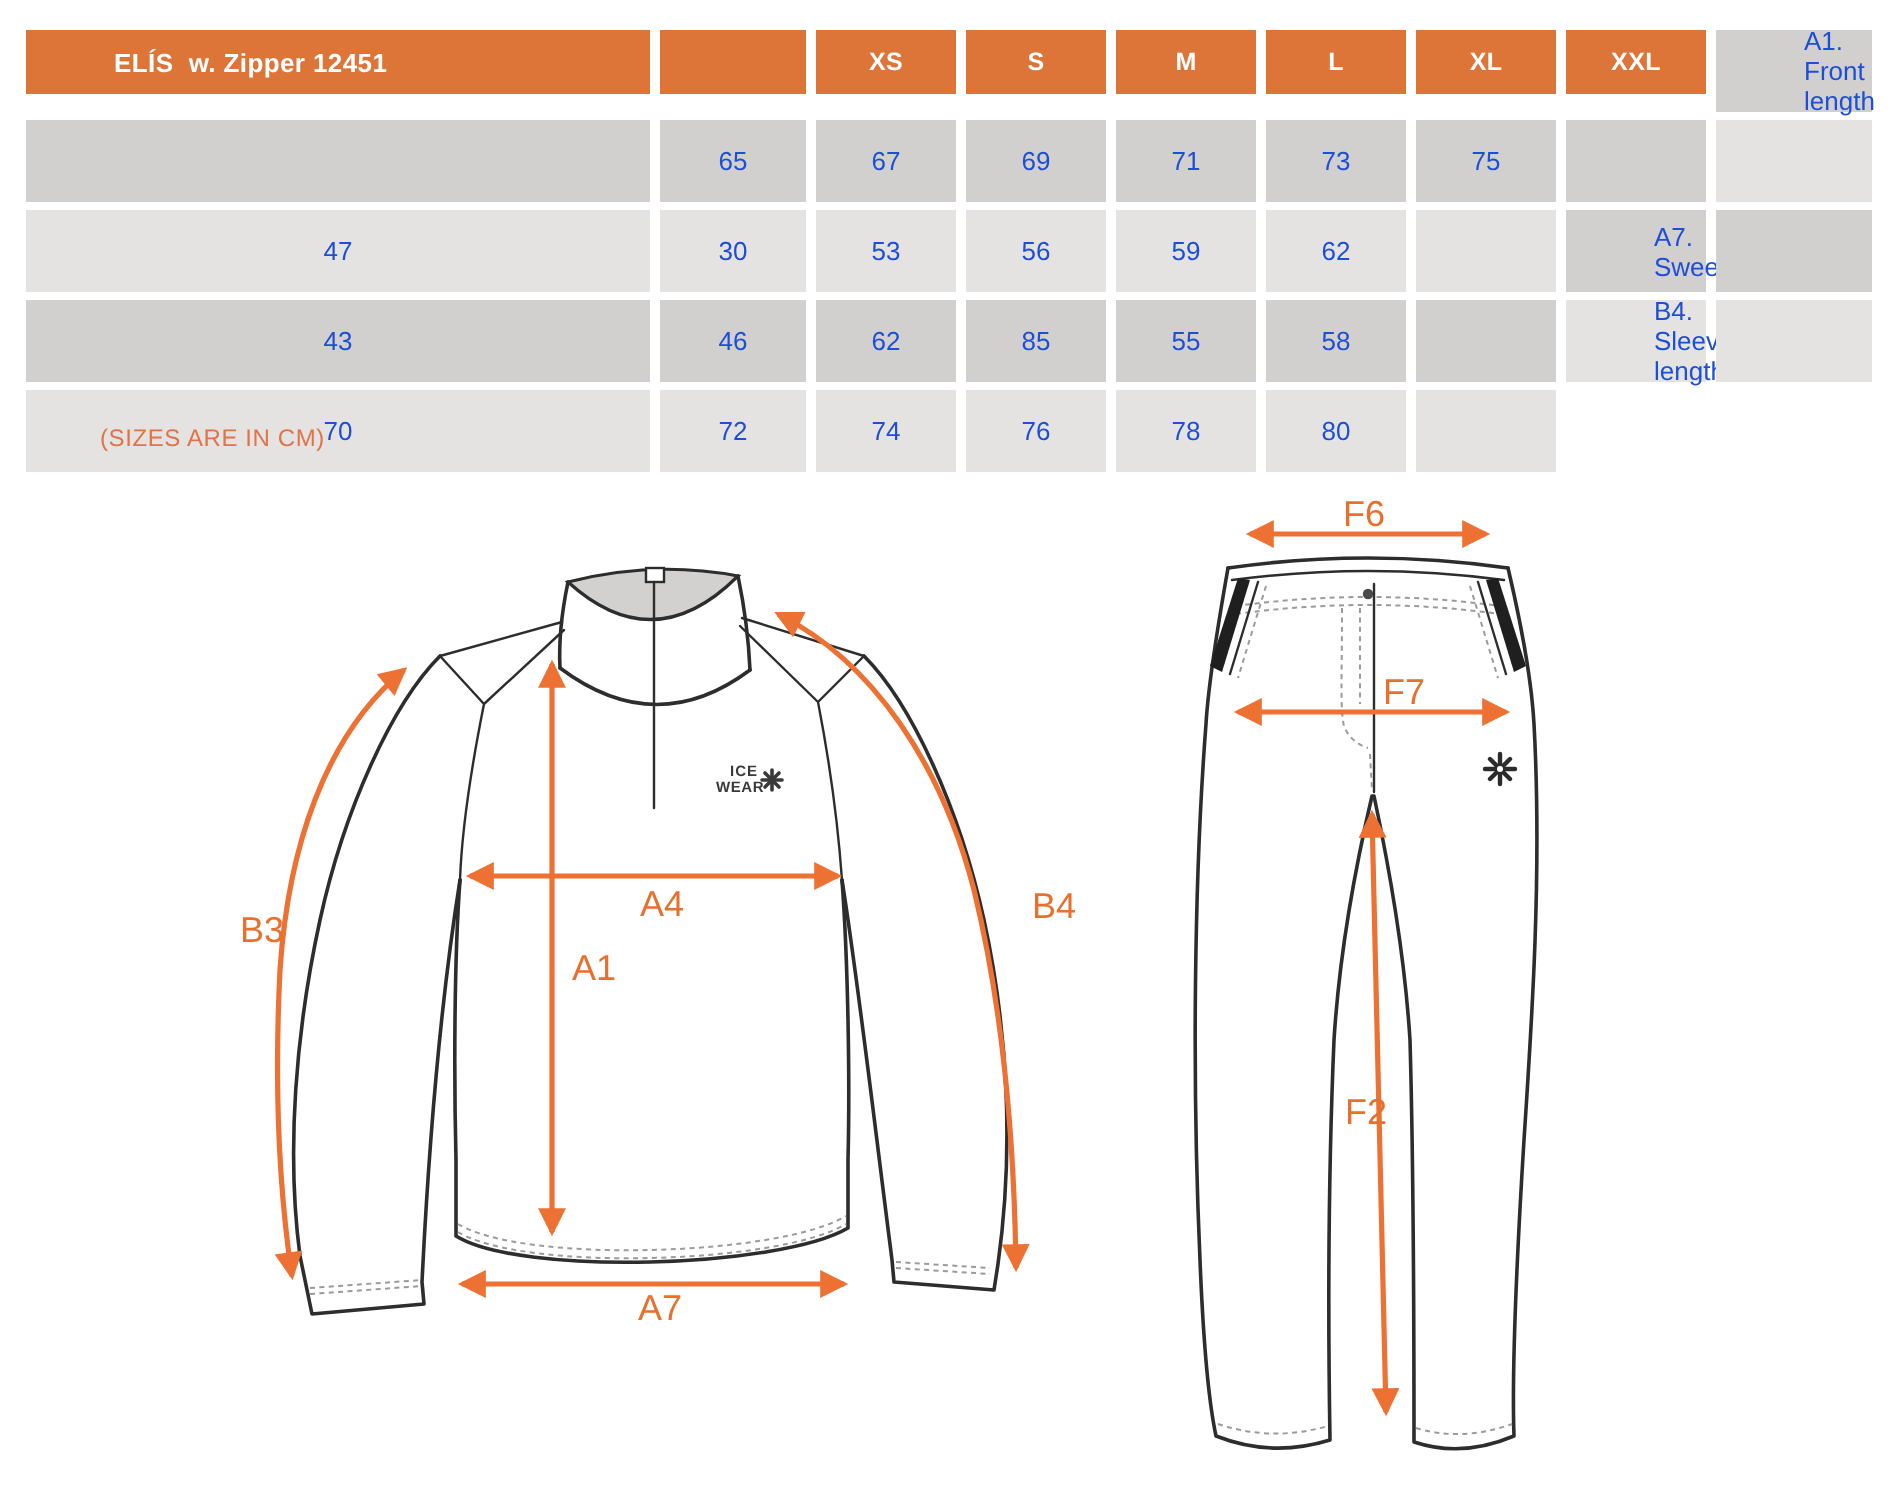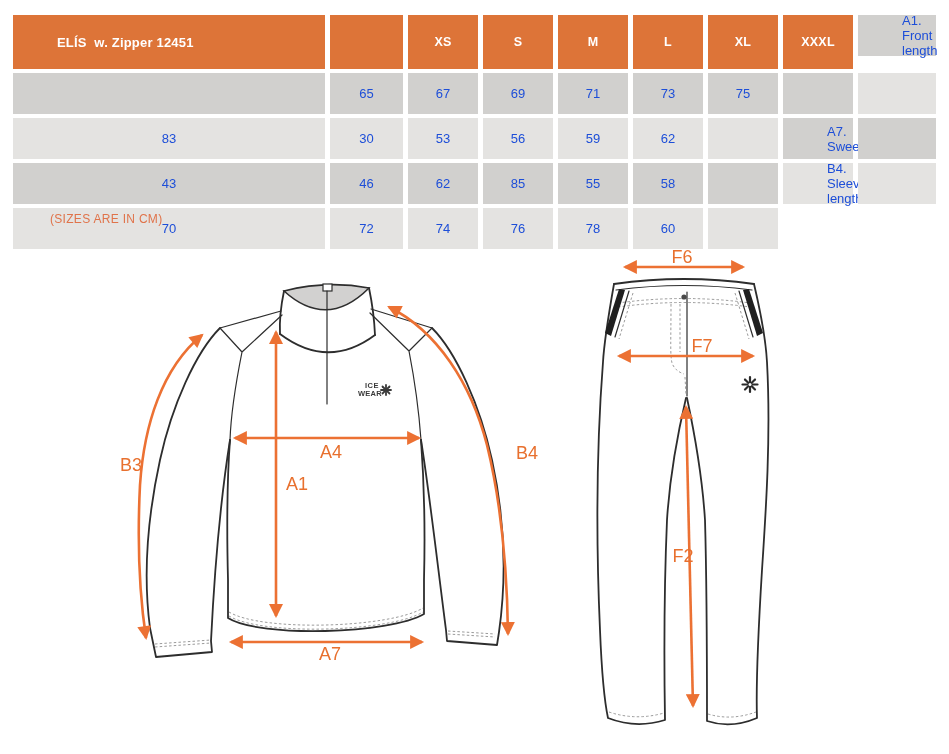--- a/index.html
+++ b/index.html
@@ -8,21 +8,21 @@
     font-family:"Liberation Sans", sans-serif; overflow:hidden;
   }
   
   .size-table {
     position:absolute; left:13px; top:15px;
     display:grid;
     grid-template-columns:312px 73px 70px 70px 70px 70px 70px 70px 78px;
     column-gap:5px; row-gap:4px;
   }
   .cell { display:flex; align-items:center; justify-content:center; box-sizing:border-box; }
-  .hdr  { background:#DD7438; height:54px; color:#ffffff; font-weight:bold; font-size:12.5px; letter-spacing:.2px; }
+  .hdr  { background:#DD7438; height:32px; color:#ffffff; font-weight:bold; font-size:12.5px; letter-spacing:.2px; }
   .hdr.title { justify-content:flex-start; padding-left:44px; font-size:13px; white-space:pre; }
   .data { height:41px; font-size:13px; color:#1d4ed8; }
   .row-dark  { background:#D1D0CE; }
   .row-light { background:#E4E3E1; }
   .label-cell { justify-content:flex-start; padding-left:44px; }
   .note {
     position:absolute; left:50px; top:212px;
     font-size:12px; color:#E0734A; letter-spacing:.3px;
   }
   
@@ -40,34 +40,34 @@
 
 <div class="size-table">
 
   <div class="cell hdr title"><span>ELÍS  w. Zipper 12451</span></div>
   <div class="cell hdr"></div>
   <div class="cell hdr">XS</div>
   <div class="cell hdr">S</div>
   <div class="cell hdr">M</div>
   <div class="cell hdr">L</div>
   <div class="cell hdr">XL</div>
-  <div class="cell hdr">XXXL</div>
+  <div class="cell hdr">XXL</div>
 
   <div class="cell data row-dark label-cell">A1. Front length</div>
   <div class="cell data row-dark"></div>
   <div class="cell data row-dark">65</div>
   <div class="cell data row-dark">67</div>
   <div class="cell data row-dark">69</div>
   <div class="cell data row-dark">71</div>
   <div class="cell data row-dark">73</div>
   <div class="cell data row-dark">75</div>
   <div class="cell data row-dark"></div>
 
   <div class="cell data row-light"></div>
-  <div class="cell data row-light">83</div>
+  <div class="cell data row-light">47</div>
   <div class="cell data row-light">30</div>
   <div class="cell data row-light">53</div>
   <div class="cell data row-light">56</div>
   <div class="cell data row-light">59</div>
   <div class="cell data row-light">62</div>
   <div class="cell data row-light"></div>
 
   <div class="cell data row-dark label-cell">A7. Sweep</div>
   <div class="cell data row-dark"></div>
   <div class="cell data row-dark">43</div>
@@ -78,21 +78,21 @@
   <div class="cell data row-dark">58</div>
   <div class="cell data row-dark"></div>
 
   <div class="cell data row-light label-cell">B4. Sleeve length</div>
   <div class="cell data row-light"></div>
   <div class="cell data row-light">70</div>
   <div class="cell data row-light">72</div>
   <div class="cell data row-light">74</div>
   <div class="cell data row-light">76</div>
   <div class="cell data row-light">78</div>
-  <div class="cell data row-light">60</div>
+  <div class="cell data row-light">80</div>
   <div class="cell data row-light"></div>
 </div>
 
 <div class="note">(SIZES ARE IN CM)</div>
 
 <svg class="diagram" width="949" height="754" viewBox="0 0 949 754">
   <defs>
     <marker id="ah" viewBox="0 0 10 10" refX="8.5" refY="5" markerWidth="16" markerHeight="14" markerUnits="userSpaceOnUse" orient="auto-start-reverse">
       <path d="M0,0 L10,5 L0,10 Z" fill="#EC7133"></path>
     </marker>

